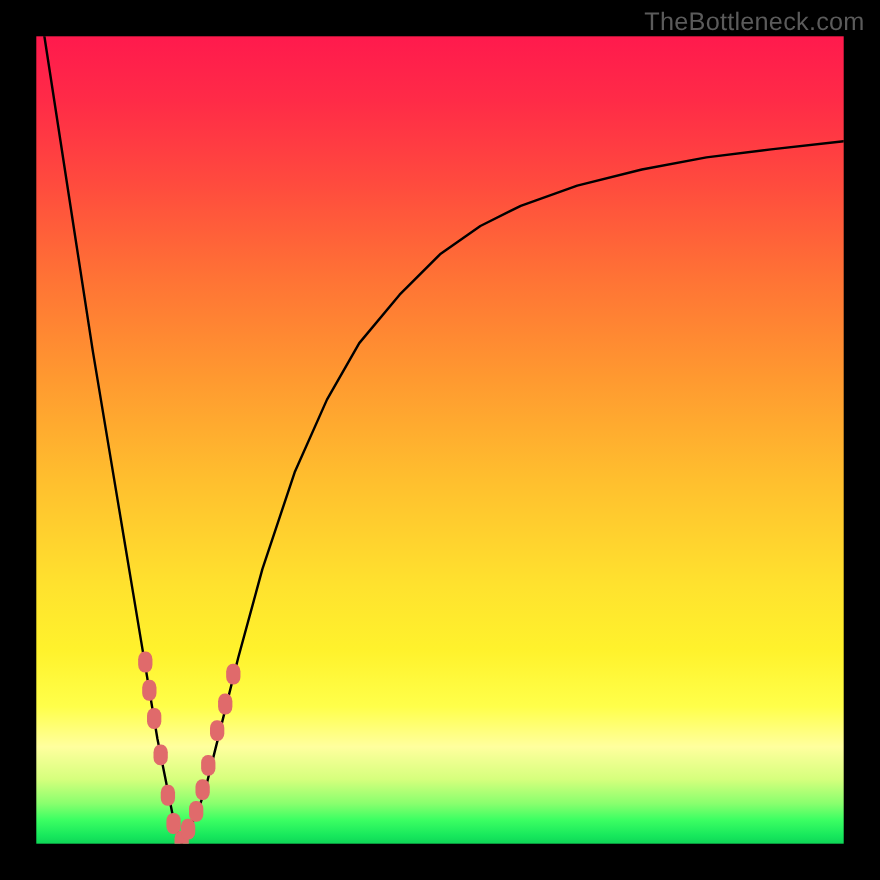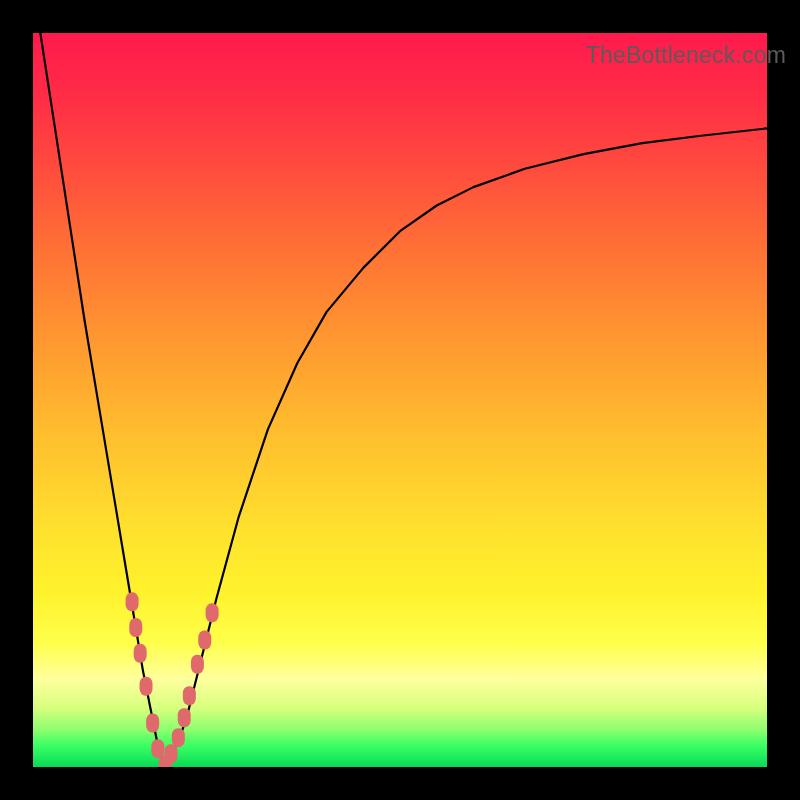--- a/index.html
+++ b/index.html
@@ -44,21 +44,20 @@
   .watermark {
     position: absolute;
     top: 6px;
     right: 14px;
     color: #5b5b5b;
     font-size: 23px;
     font-weight: 500;
     letter-spacing: 0.2px;
     pointer-events: none;
     z-index: 5;
-    margin-top: 36px;
   }
   svg.curves {
     position: absolute;
     left: 0;
     top: 0;
     width: 734px;
     height: 734px;
     pointer-events: none;
   }
 </style>

